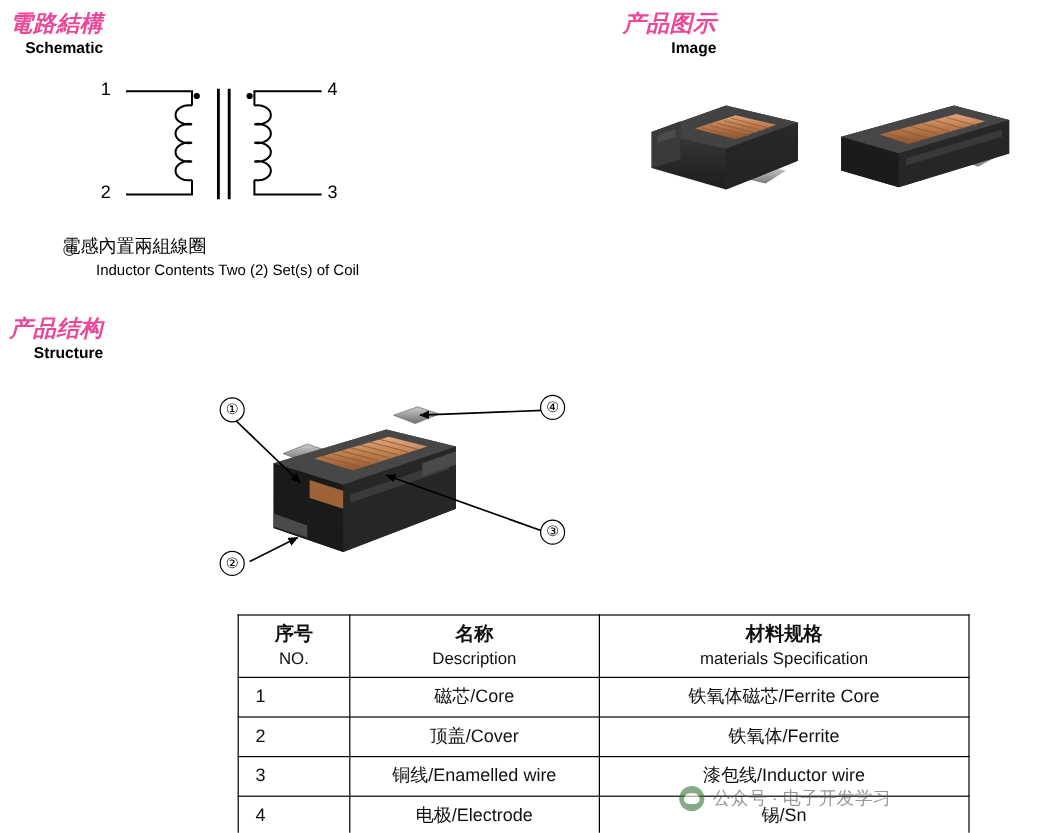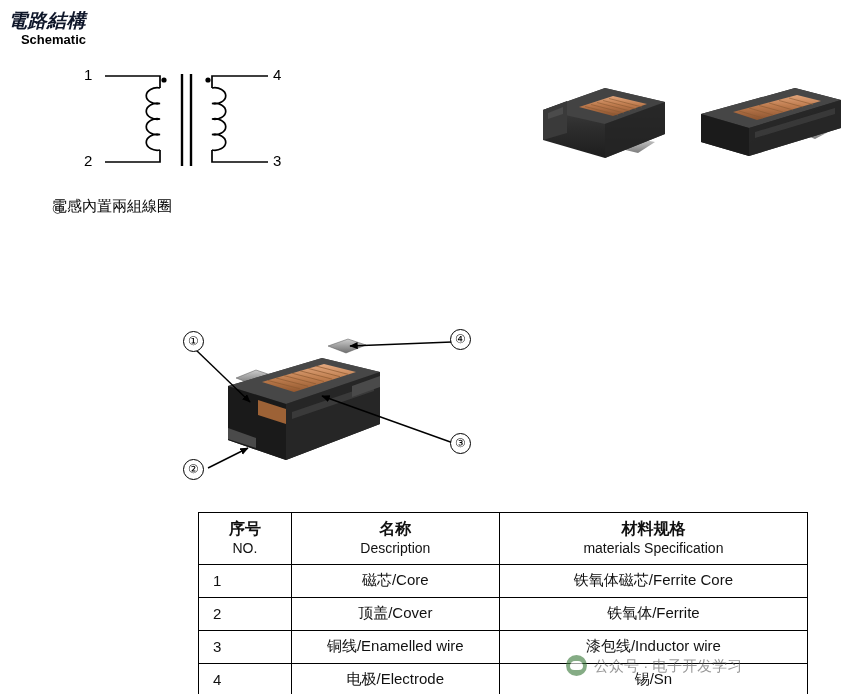--- a/index.html
+++ b/index.html
@@ -19,21 +19,21 @@
 
   
   .sec-head { position: absolute; }
   .sec-head .cn {
     font-family: "Liberation Serif", serif;
     font-weight: bold;
     font-style: italic;
     font-size: 19px;
     line-height: 22px;
     letter-spacing: 0.5px;
-    color: #0f172a;
+    color: #ec4899;
   }
   .sec-head .en {
     font-family: "Liberation Sans", sans-serif;
     font-weight: bold;
     font-size: 13px;
     line-height: 16px;
     color: #000;
     text-align: right;
   }
 
@@ -132,21 +132,21 @@
   #parts-table col.c-no { width: 82px; }
   #parts-table col.c-desc { width: 212px; }
   #parts-table col.c-mat { width: 316px; }
 
   
   #watermark {
     position: absolute;
     left: 566px;
     top: 655px;
     display: flex;
-    align-items: flex-end;
+    align-items: center;
     gap: 7px;
     opacity: 0.62;
   }
   #watermark .wm-logo {
     width: 21px; height: 21px;
     border-radius: 50%;
     background: #3c7a3c;
     position: relative;
     flex: none;
   }
@@ -198,22 +198,27 @@
 
       <path d="M152 30 a11 8 0 1 1 0 15.5 a11 8 0 1 1 0 15.5 a11 8 0 1 1 0 15.5 a11 8 0 1 1 0 15.5" fill="none" stroke="#000" stroke-width="1.7"></path>
 
       <circle cx="148" cy="22" r="2.6" fill="#000"></circle>
     </svg>
   </div>
 
   <div id="schematic-note">
     <span class="bullet">◎</span>
     <div class="cn">電感內置兩組線圈</div>
-  </div>
-
+    <div class="en">Inductor Contents Two (2) Set(s) of Coil</div>
+  </div>
+
+  <div class="sec-head" id="image-head">
+    <div class="cn">产品图示</div>
+    <div class="en">Image</div>
+  </div>
 
   <div id="image-figure">
     <svg width="350" height="110" viewBox="0 0 350 110">
       <defs>
         <linearGradient id="dark1" x1="0" y1="0" x2="0" y2="1">
           <stop offset="0%" stop-color="#4a4a4a"></stop>
           <stop offset="55%" stop-color="#2e2e2e"></stop>
           <stop offset="100%" stop-color="#1d1d1d"></stop>
         </linearGradient>
         <linearGradient id="dark2" x1="0" y1="0" x2="1" y2="1">
@@ -278,20 +283,24 @@
         </g>
 
         <path d="M244 58 L336 30 L336 58 L244 86 Z" fill="#272727" opacity="0.9"></path>
         <path d="M196 44 L244 58 L244 86 L196 72 Z" fill="#1b1b1b"></path>
 
         <path d="M250 62 L330 38 L330 44 L250 68 Z" fill="#4f4f4f" opacity="0.45"></path>
       </g>
     </svg>
   </div>
 
+  <div class="sec-head" id="structure-head">
+    <div class="cn">产品结构</div>
+    <div class="en">Structure</div>
+  </div>
 
   <div id="structure-figure">
     
     <span class="callout-num" style="left:13px; top:11px;">①</span>
     <span class="callout-num" style="left:13px; top:139px;">②</span>
     <span class="callout-num" style="left:280px; top:113px;">③</span>
     <span class="callout-num" style="left:280px; top:9px;">④</span>
 
     <svg width="330" height="175" viewBox="0 0 330 175">
       <defs>

